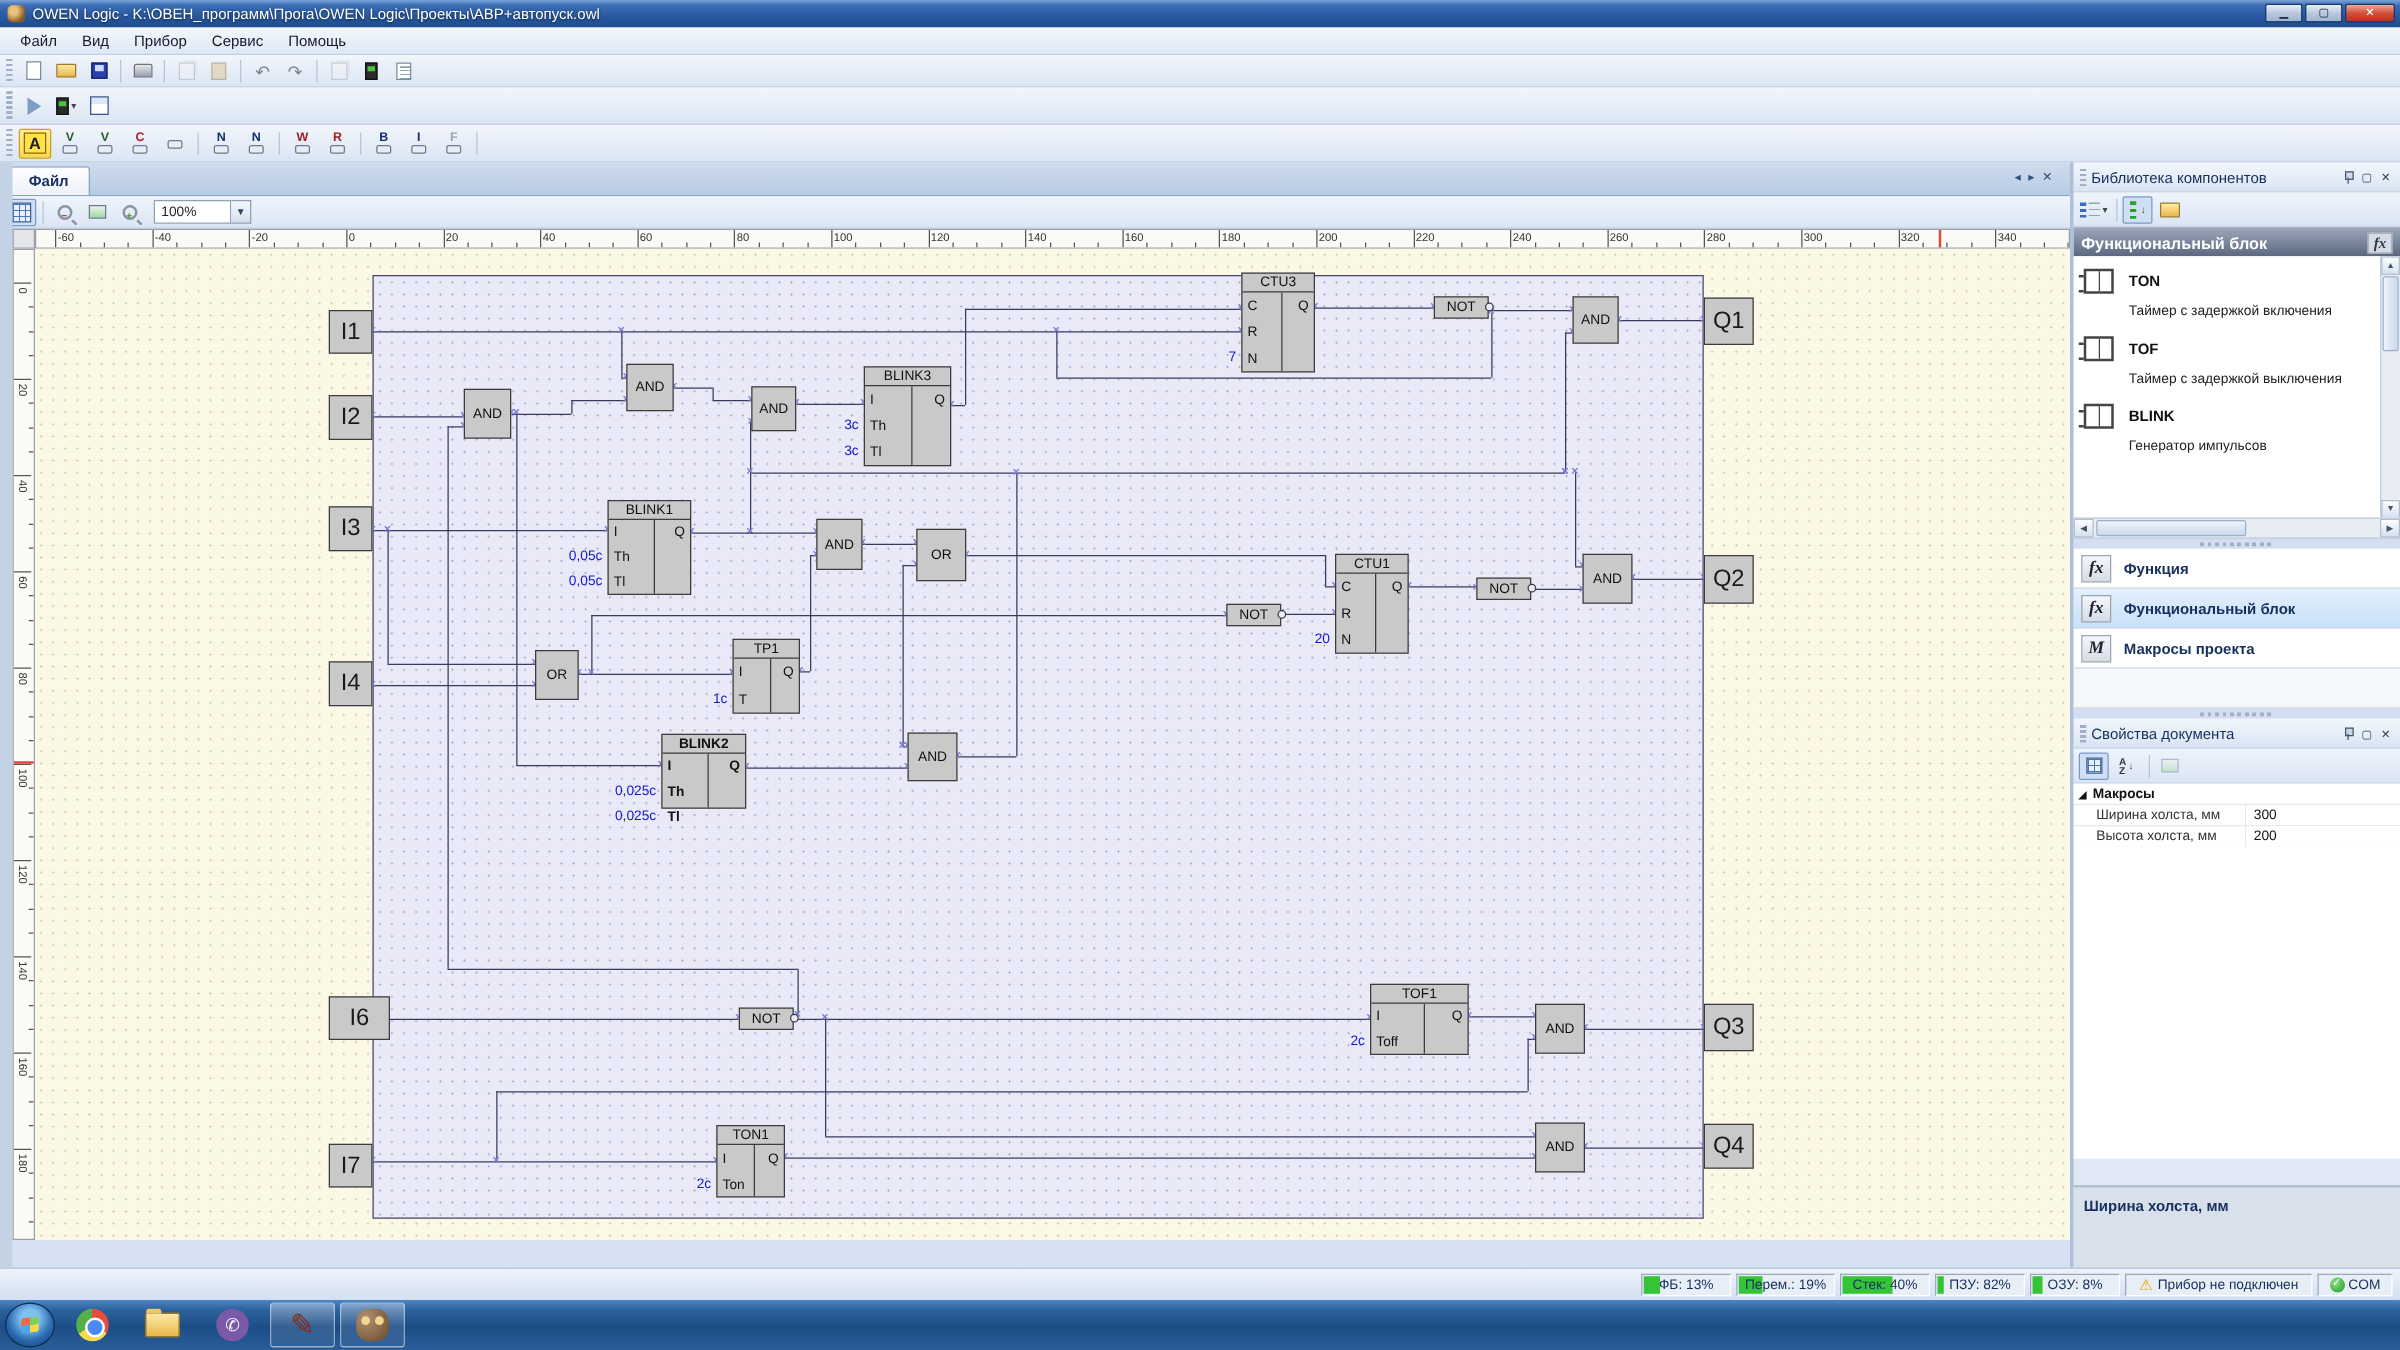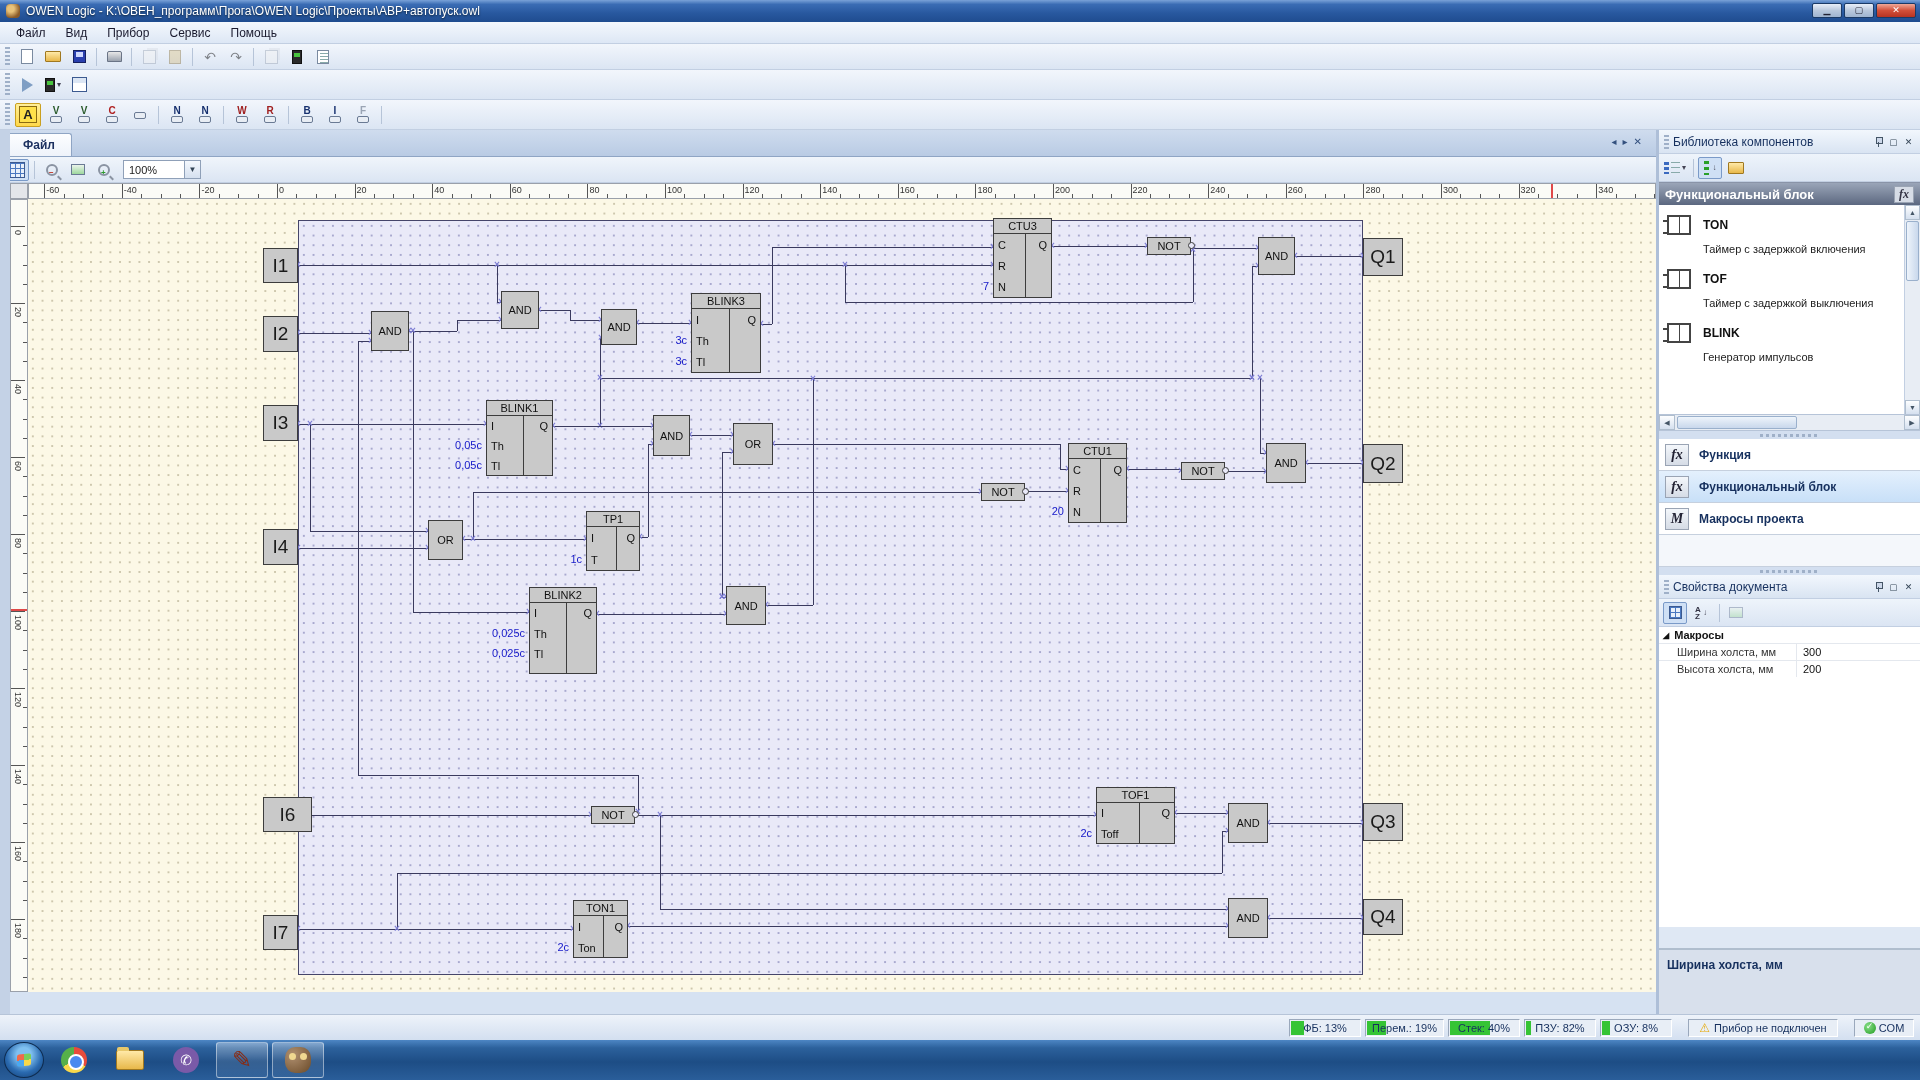--- a/index.html
+++ b/index.html
@@ -168,21 +168,21 @@
   .prop-group { display:flex; align-items:center; gap:5px; padding:2px 4px; font-weight:bold; color:#111; background:#fff; }
   .prop-row { display:flex; border-top:1px solid #e4e8ee; }
   .prop-label { flex:0 0 138px; padding:2px 4px 2px 18px; color:#333; border-right:1px solid #e4e8ee; }
   .prop-value { flex:1; padding:2px 6px; color:#111; background:#fff; }
   #prop-filler { height:250px; background:#fff; }
   #prop-desc { position:absolute; left:0; bottom:0; width:261px; height:66px; background:#d8e0ec; border-top:2px solid #b0bece; padding:8px; }
   #prop-desc b { color:#16305e; font-size:12px; }
 
   
   #statusbar { position:absolute; left:0; top:1014px; width:1920px; height:26px;
-    background:linear-gradient(180deg,#eef3fa,#d3dff0); border-top:1px solid #b6c4d8; display:flex; align-items:center; justify-content:flex-end; padding-right:6px; gap:16px; }
+    background:linear-gradient(180deg,#eef3fa,#d3dff0); border-top:1px solid #b6c4d8; display:flex; align-items:center; justify-content:flex-end; padding-right:6px; gap:4px; }
   .stat-box { position:relative; height:18px; border:1px solid; border-color:#9aa8bc #fff #fff #9aa8bc; background:#e8eef6;
     display:flex; align-items:center; justify-content:center; padding:0 6px; min-width:72px; color:#16305e; overflow:hidden; }
   .stat-fill { position:absolute; left:1px; top:1px; bottom:1px; background:#35c435; }
   .stat-text { position:relative; }
   .warn-ic { color:#e6a800; font-size:12px; margin-right:4px; }
   .com-ic { width:12px; height:12px; border-radius:50%; background:radial-gradient(circle at 35% 35%,#8ae08a,#1e9a1e); margin-right:3px; position:relative; }
   .com-ic::after { content:"✓"; position:absolute; left:2px; top:-1px; color:#fff; font-size:9px; }
 
   
   #taskbar { position:absolute; left:0; top:1040px; width:1920px; height:40px;
@@ -763,21 +763,21 @@
           </div>
           <span class="pinval" style="left: 1012px; top: 505.333px;">20</span>
           <div class="blk fb" style="left: 586px; top: 511px; width: 54px; height: 60px;">
             <div class="fb-title">TP1</div>
             <div class="fb-div"></div>
             <span class="pinlab" style="top: 20px;">I</span>
             <span class="pinlab" style="top: 42px;">T</span>
             <span class="outlab" style="top: 20px;">Q</span>
           </div>
           <span class="pinval" style="left: 530px; top: 553px;">1c</span>
-          <div class="blk fb" style="left: 529px; top: 587px; width: 68px; height: 87px;">
+          <div class="blk fb" style="left: 529px; top: 587px; width: 68px; height: 60px; font-weight: bold;">
             <div class="fb-title">BLINK2</div>
             <div class="fb-div"></div>
             <span class="pinlab" style="top: 19.1667px;">I</span>
             <span class="pinlab" style="top: 39.5px;">Th</span>
             <span class="pinlab" style="top: 59.8333px;">Tl</span>
             <span class="outlab" style="top: 19.1667px;">Q</span>
           </div>
           <span class="pinval" style="left: 473px; top: 626.5px;">0,025c</span>
           <span class="pinval" style="left: 473px; top: 646.833px;">0,025c</span>
           <div class="blk fb" style="left: 573px; top: 900px; width: 55px; height: 58px;">

